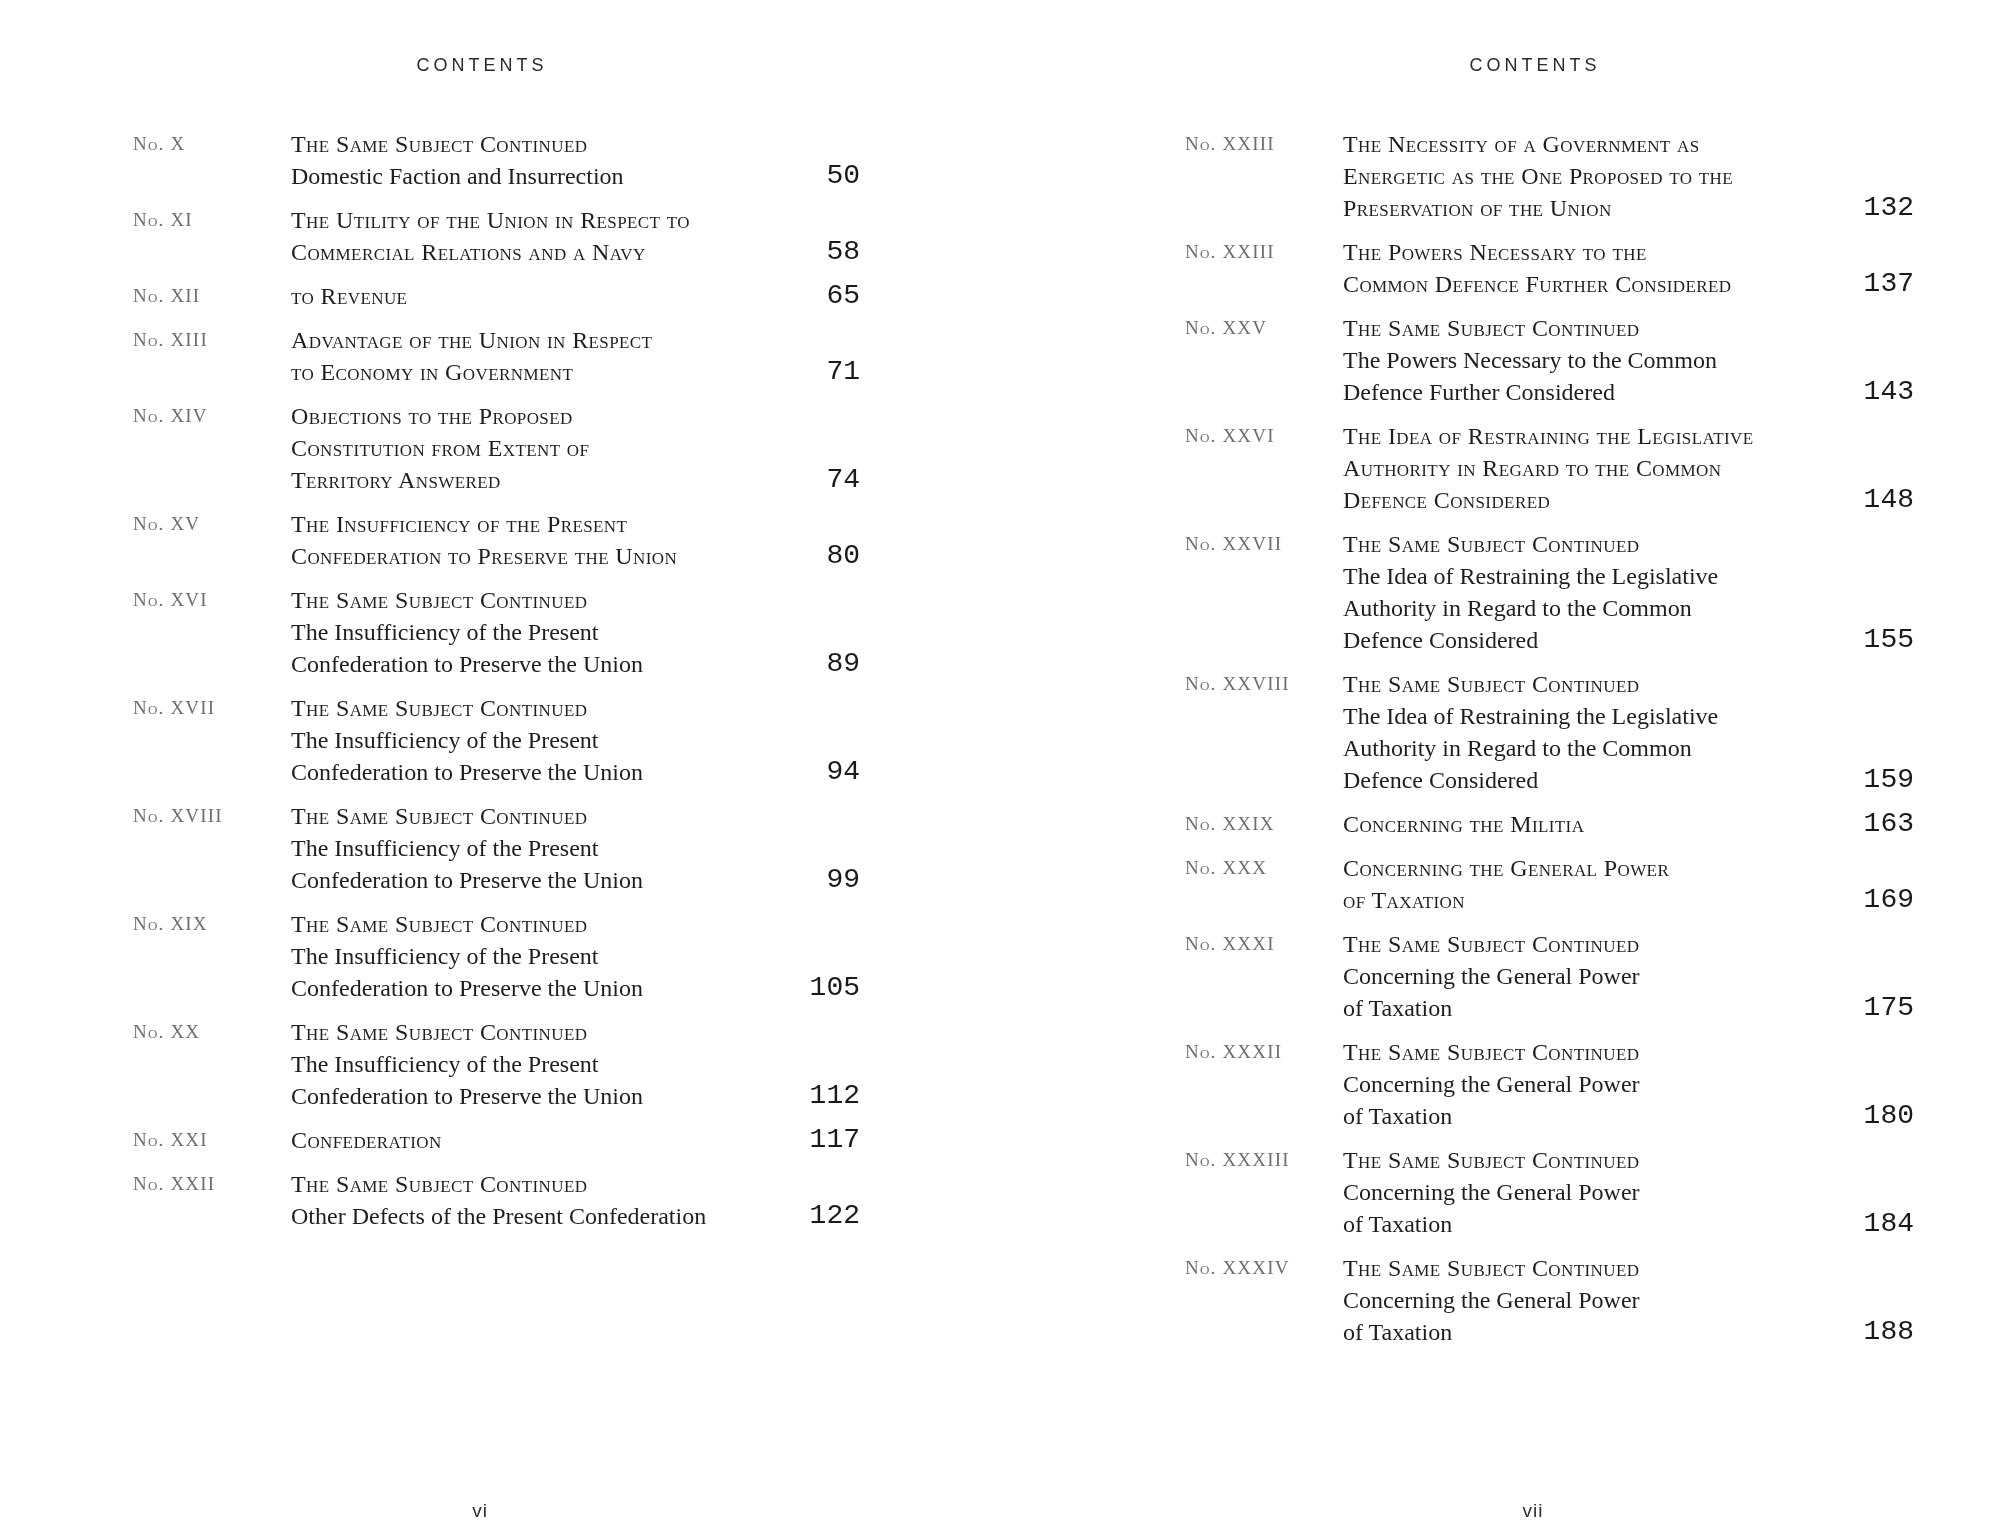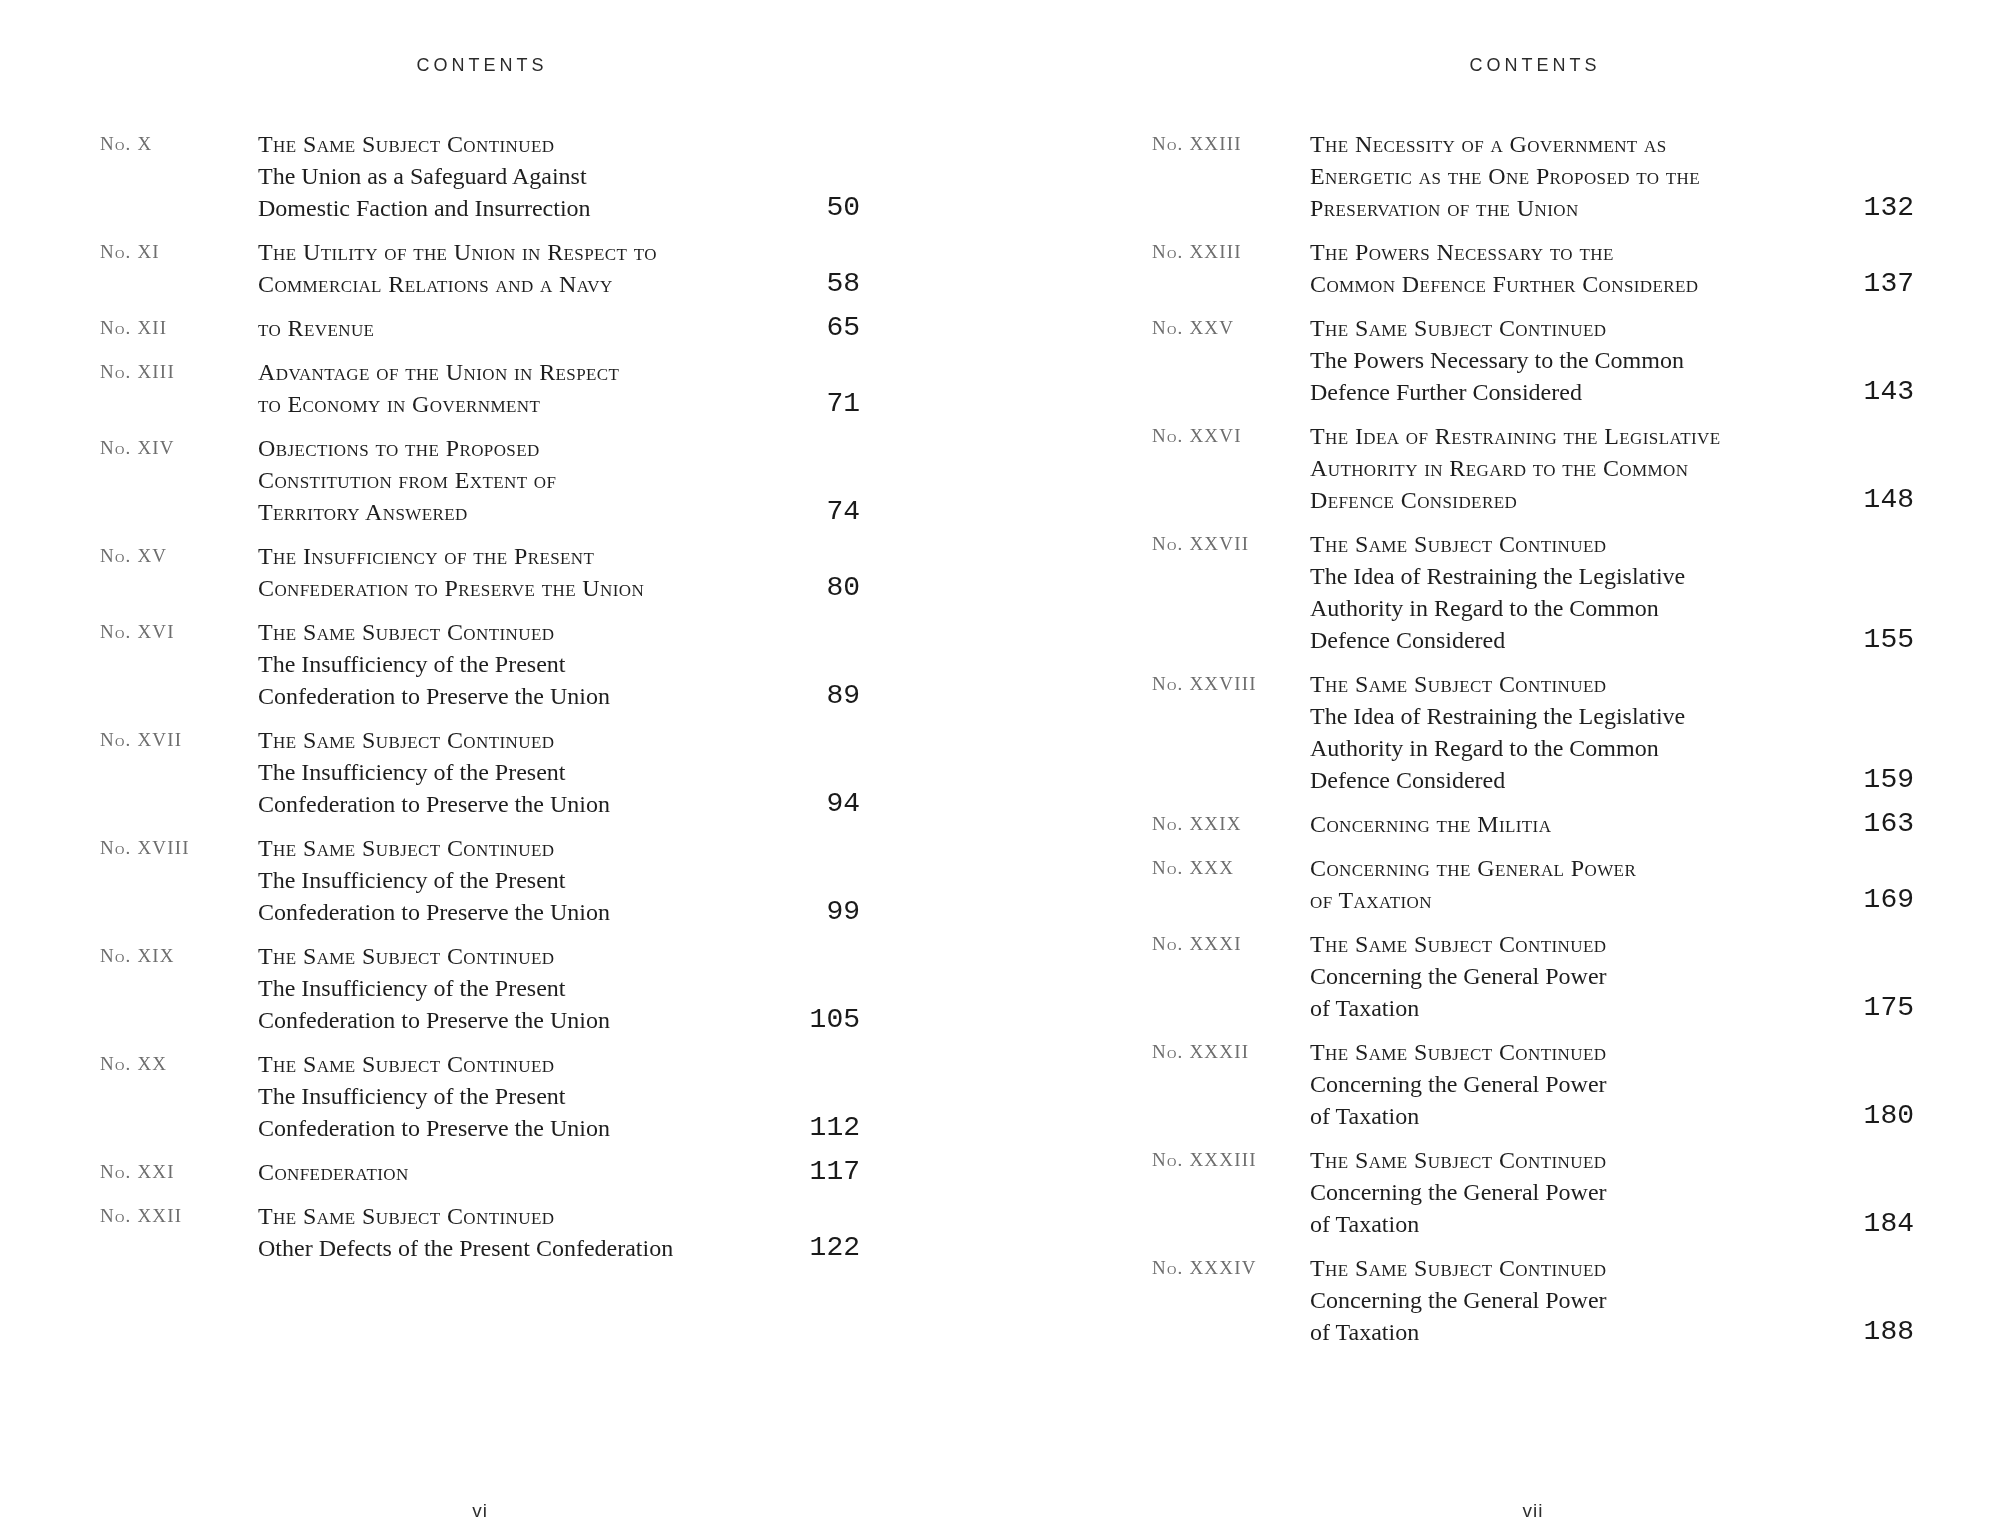--- a/index.html
+++ b/index.html
@@ -24,20 +24,21 @@
     text-align:center;
     font-family:"Liberation Sans","DejaVu Sans",sans-serif;
     font-size:18px;font-weight:400;color:var(--header);
     letter-spacing:4px;padding-left:4px;
   }
   .entries{position:absolute;top:128px;left:0;right:0;}
   .entry{
     display:grid;
     grid-template-columns:158px 1fr 64px;
     margin-bottom:12px;
+    margin-left:33px;
   }
   .entry-no{
     font-size:19px;line-height:32px;color:var(--label);
     letter-spacing:1.2px;font-variant:small-caps;
     white-space:nowrap;
   }
   .entry-body{min-width:0;}
   .line{font-size:24px;line-height:32px;color:var(--title);white-space:nowrap;}
   .line.caps{font-variant:small-caps;letter-spacing:0.4px;}
   .entry-page{
@@ -54,21 +55,20 @@
 </head>
 <body>
 
 <section class="page page-left">
   <div class="page-header">CONTENTS</div>
   <div class="entries" id="entries-left">
       <div class="entry">
         <div class="entry-no">No. X</div>
         <div class="entry-body">
           <div class="line caps">The Same Subject Continued</div>
-          <div class="line plain">The Union as a Safeguard Against</div>
           <div class="line plain">Domestic Faction and Insurrection</div>
         </div>
         <div class="entry-page">50</div>
       </div>
       <div class="entry">
         <div class="entry-no">No. XI</div>
         <div class="entry-body">
           <div class="line caps">The Utility of the Union in Respect to</div>
           <div class="line caps">Commercial Relations and a Navy</div>
         </div>

